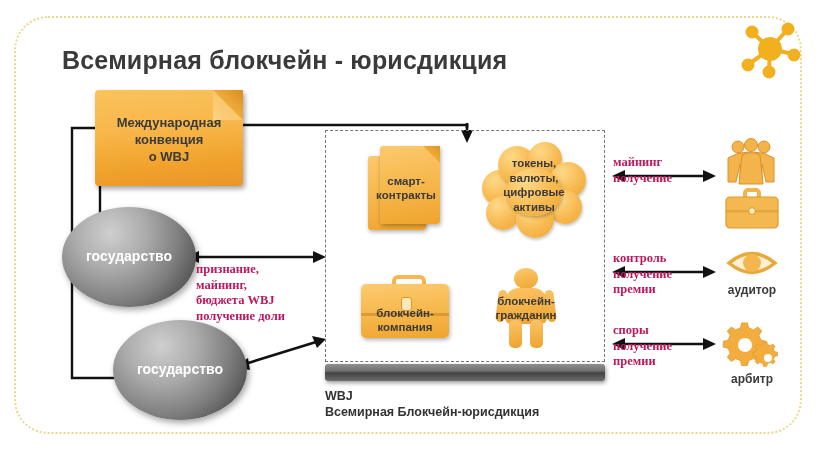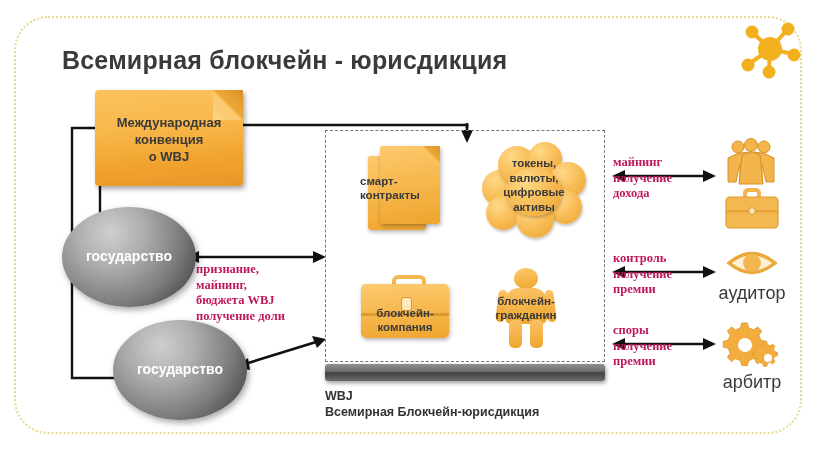--- a/index.html
+++ b/index.html
@@ -55,21 +55,21 @@
   
   .docs{position:absolute;left:368px;top:146px;width:78px;height:86px;}
   .doc{position:absolute;border-radius:3px;
     background:linear-gradient(170deg,#fcc96e 0%,#f7b94f 45%,#efa42e 100%);
     box-shadow:1px 2px 4px rgba(0,0,0,.3);}
   .doc.back{left:0;top:10px;width:58px;height:74px;}
   .doc.front{left:12px;top:0;width:60px;height:78px;border-radius:3px 0 3px 3px;}
   .doc .corner{position:absolute;right:0;top:0;width:17px;height:17px;
     background:linear-gradient(225deg,#dc9422 0%,#f4b13c 60%,#fdd187 100%);
     clip-path:polygon(0 0,100% 100%,100% 0);}
-  .doc-lbl{position:absolute;left:-8px;top:28px;width:92px;
+  .doc-lbl{position:absolute;left:-8px;top:28px;width:92px;text-align:center;
     font-size:11.5px;font-weight:bold;line-height:14px;color:#3a3a3a;}
 
   
   .cloud{position:absolute;left:482px;top:142px;width:104px;height:96px;}
   .bub{position:absolute;border-radius:50%;
     background:radial-gradient(circle at 35% 28%,#ffd988 0%,#f8bd57 48%,#eda42d 100%);
     box-shadow:1px 2px 3px rgba(0,0,0,.22);}
   .cloud-lbl{position:absolute;left:0;top:14px;width:104px;text-align:center;
     font-size:11.5px;font-weight:bold;line-height:14.5px;color:#3a3a3a;z-index:5;}
 
@@ -97,22 +97,22 @@
   .p-arm.l{left:2px;transform:rotate(7deg);}
   .p-arm.r{left:51px;transform:rotate(-7deg);}
   .p-leg{position:absolute;top:52px;width:13px;height:28px;border-radius:5px;
     background:linear-gradient(170deg,#fbc468,#eda42d);}
   .p-leg.l{left:14px;}
   .p-leg.r{left:35px;}
   .person-lbl{position:absolute;left:-26px;top:26px;width:114px;text-align:center;
     font-size:11.5px;font-weight:bold;line-height:14px;color:#3a3a3a;z-index:4;}
 
   
-  .actor-lbl{position:absolute;width:90px;text-align:center;font-size:18px;
-    font-weight:normal;color:#3a3a3a;}
+  .actor-lbl{position:absolute;width:90px;text-align:center;font-size:12px;
+    font-weight:bold;color:#3a3a3a;}
 
   
   .arrow-lbl{position:absolute;text-align:left;font-size:12.5px;font-weight:bold;
     line-height:15.5px;color:#be185d;font-family:Liberation Serif, serif;}
 
   svg.lines{position:absolute;left:0;top:0;width:820px;height:450px;pointer-events:none;}
 </style>
 </head>
 <body>
 
@@ -251,21 +251,20 @@
   <div class="arrow-lbl" style="left:196px;top:262px;width:130px;">
     <div>признание,</div>
     <div>майнинг,</div>
     <div>бюджета WBJ</div>
     <div>получение доли</div>
   </div>
 
   <div class="arrow-lbl" style="left:613px;top:155px;width:112px;">
     <div>майнинг</div>
     <div>получение</div>
-    <div>дохода</div>
   </div>
 
   <svg style="position:absolute;left:722px;top:138px;width:58px;height:48px;" viewBox="0 0 58 48">
     <g fill="#f3b44c" stroke="#d9922a" stroke-width="1">
       <circle cx="16" cy="9" r="6"></circle>
         <circle cx="29" cy="7" r="6.5"></circle>
         <circle cx="42" cy="9" r="6"></circle>
       <path d="M6 20 q10 -6 20 -6 l0 30 l-8 0 l0 -18 l-4 18 l-8 0 z"></path>
       <path d="M52 20 q-10 -6 -20 -6 l0 30 l8 0 l0 -18 l4 18 l8 0 z"></path>
       <path d="M20 17 q9 -5 18 0 l3 29 l-24 0 z"></path>

